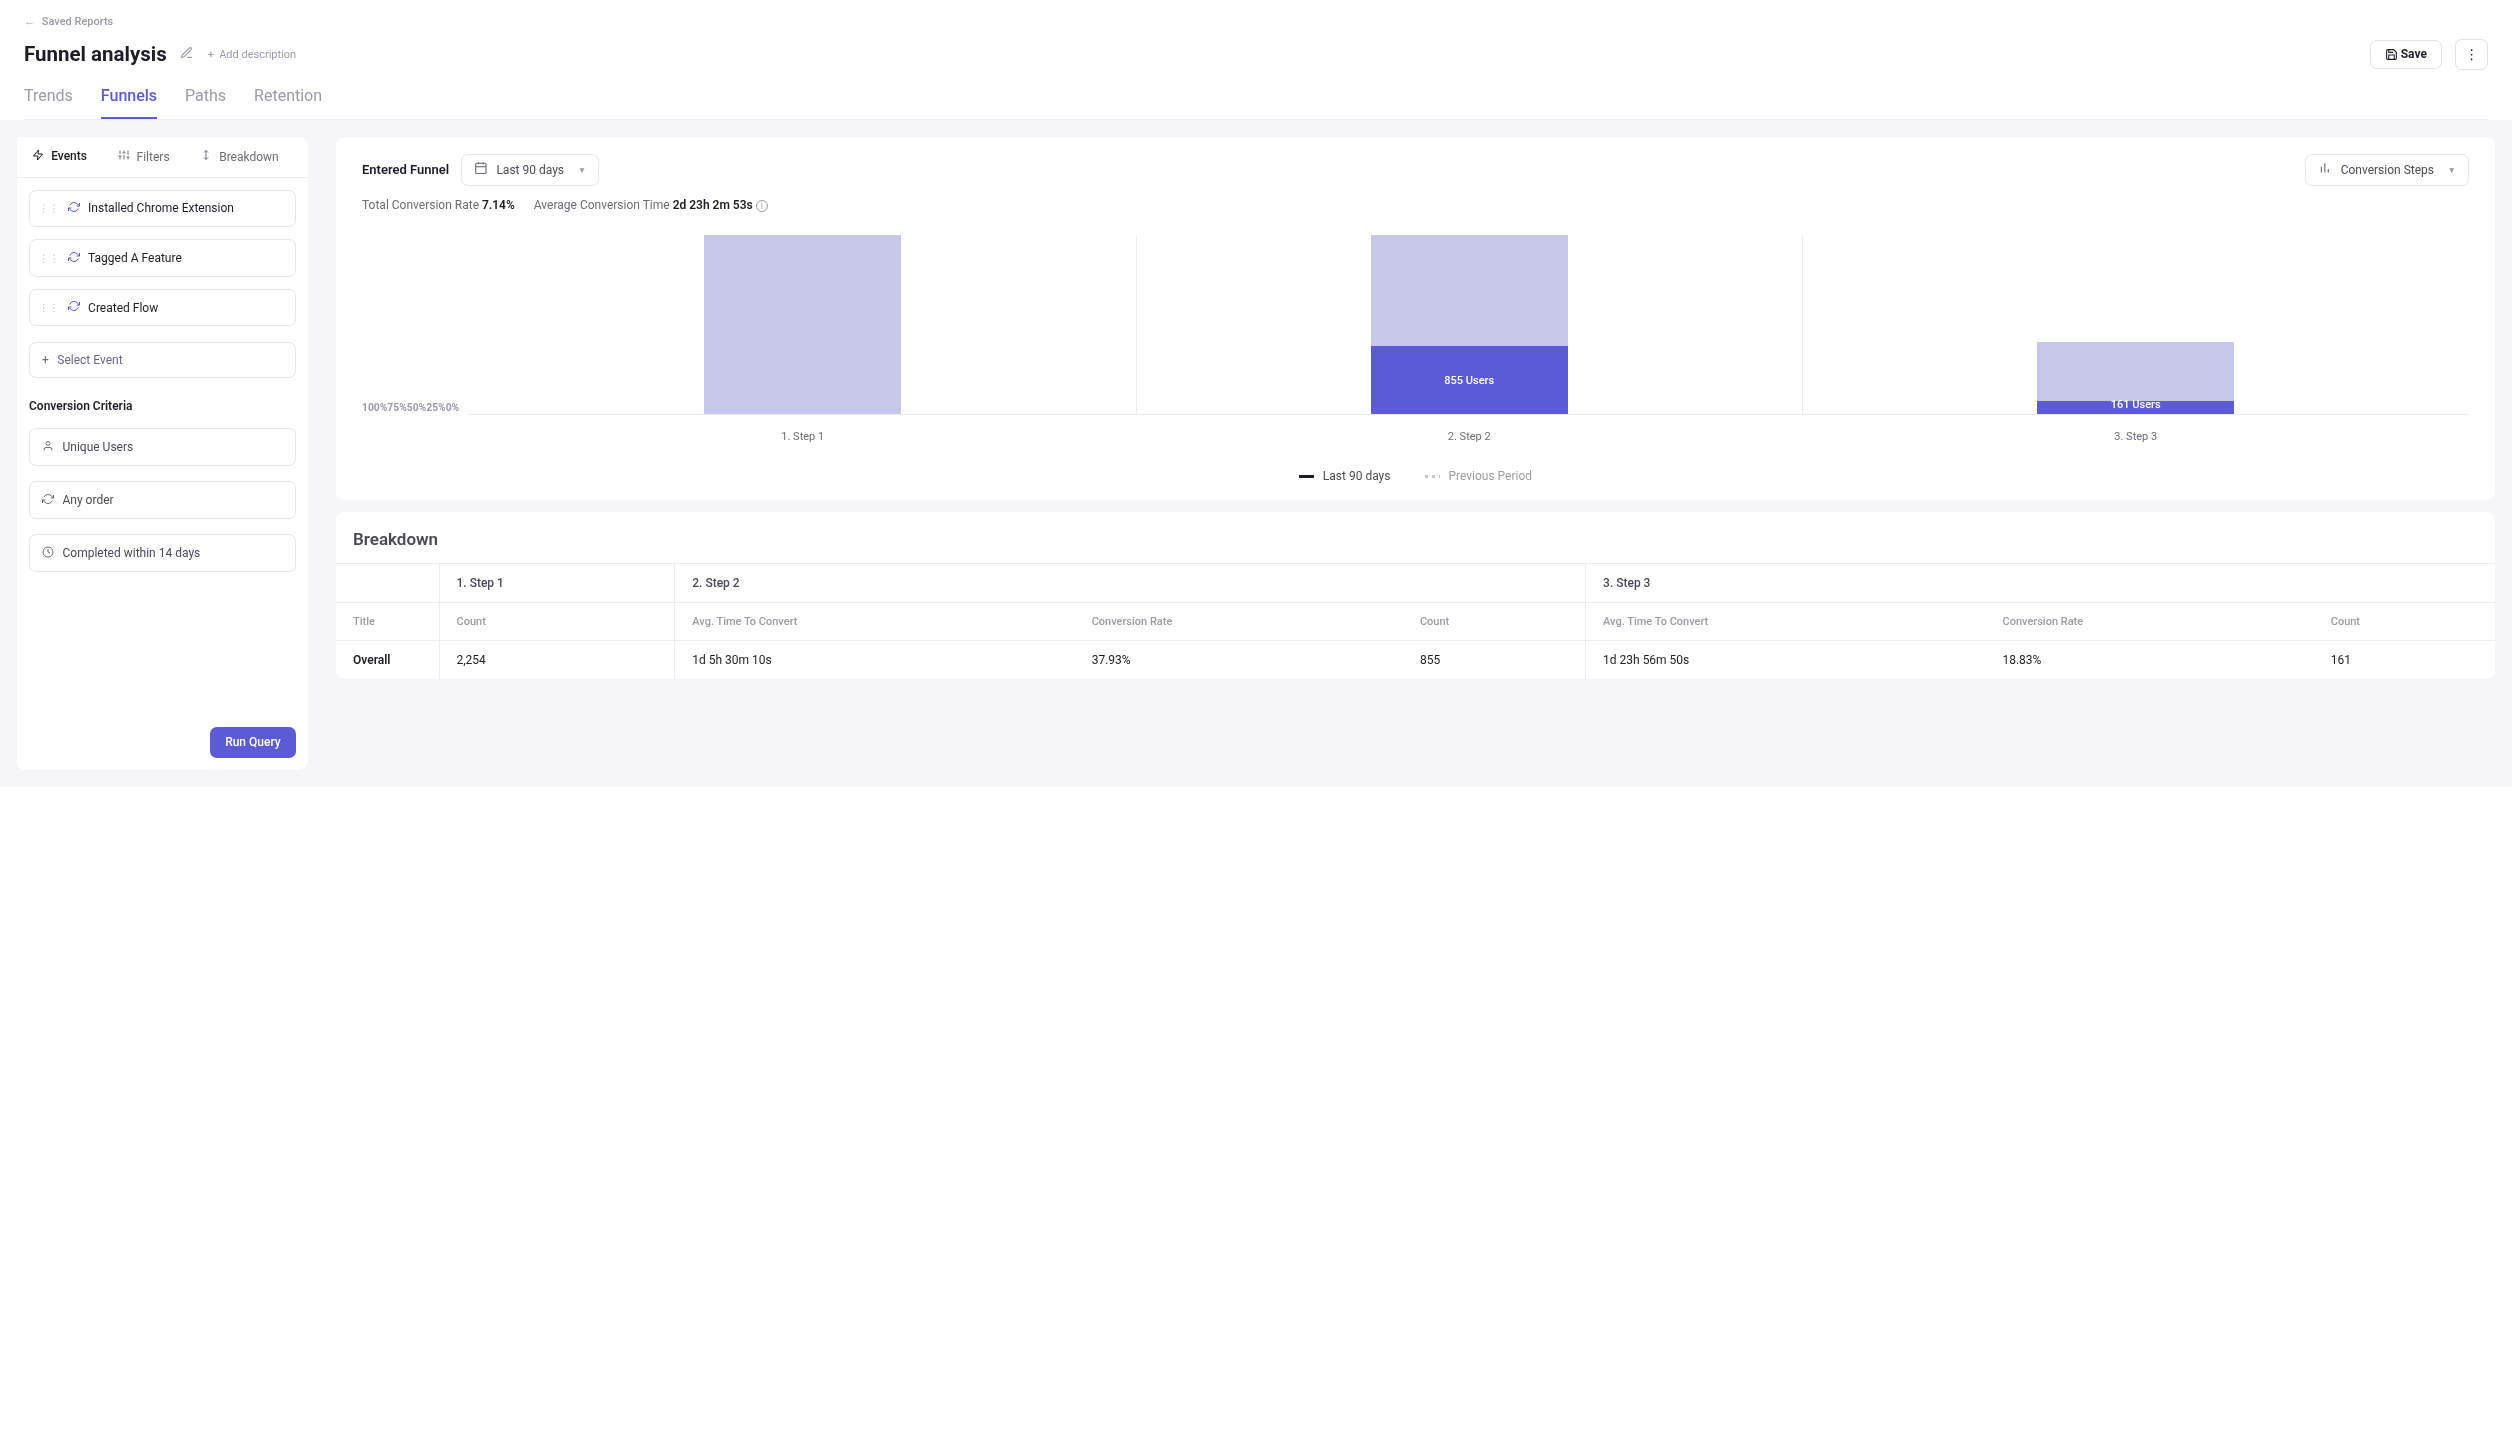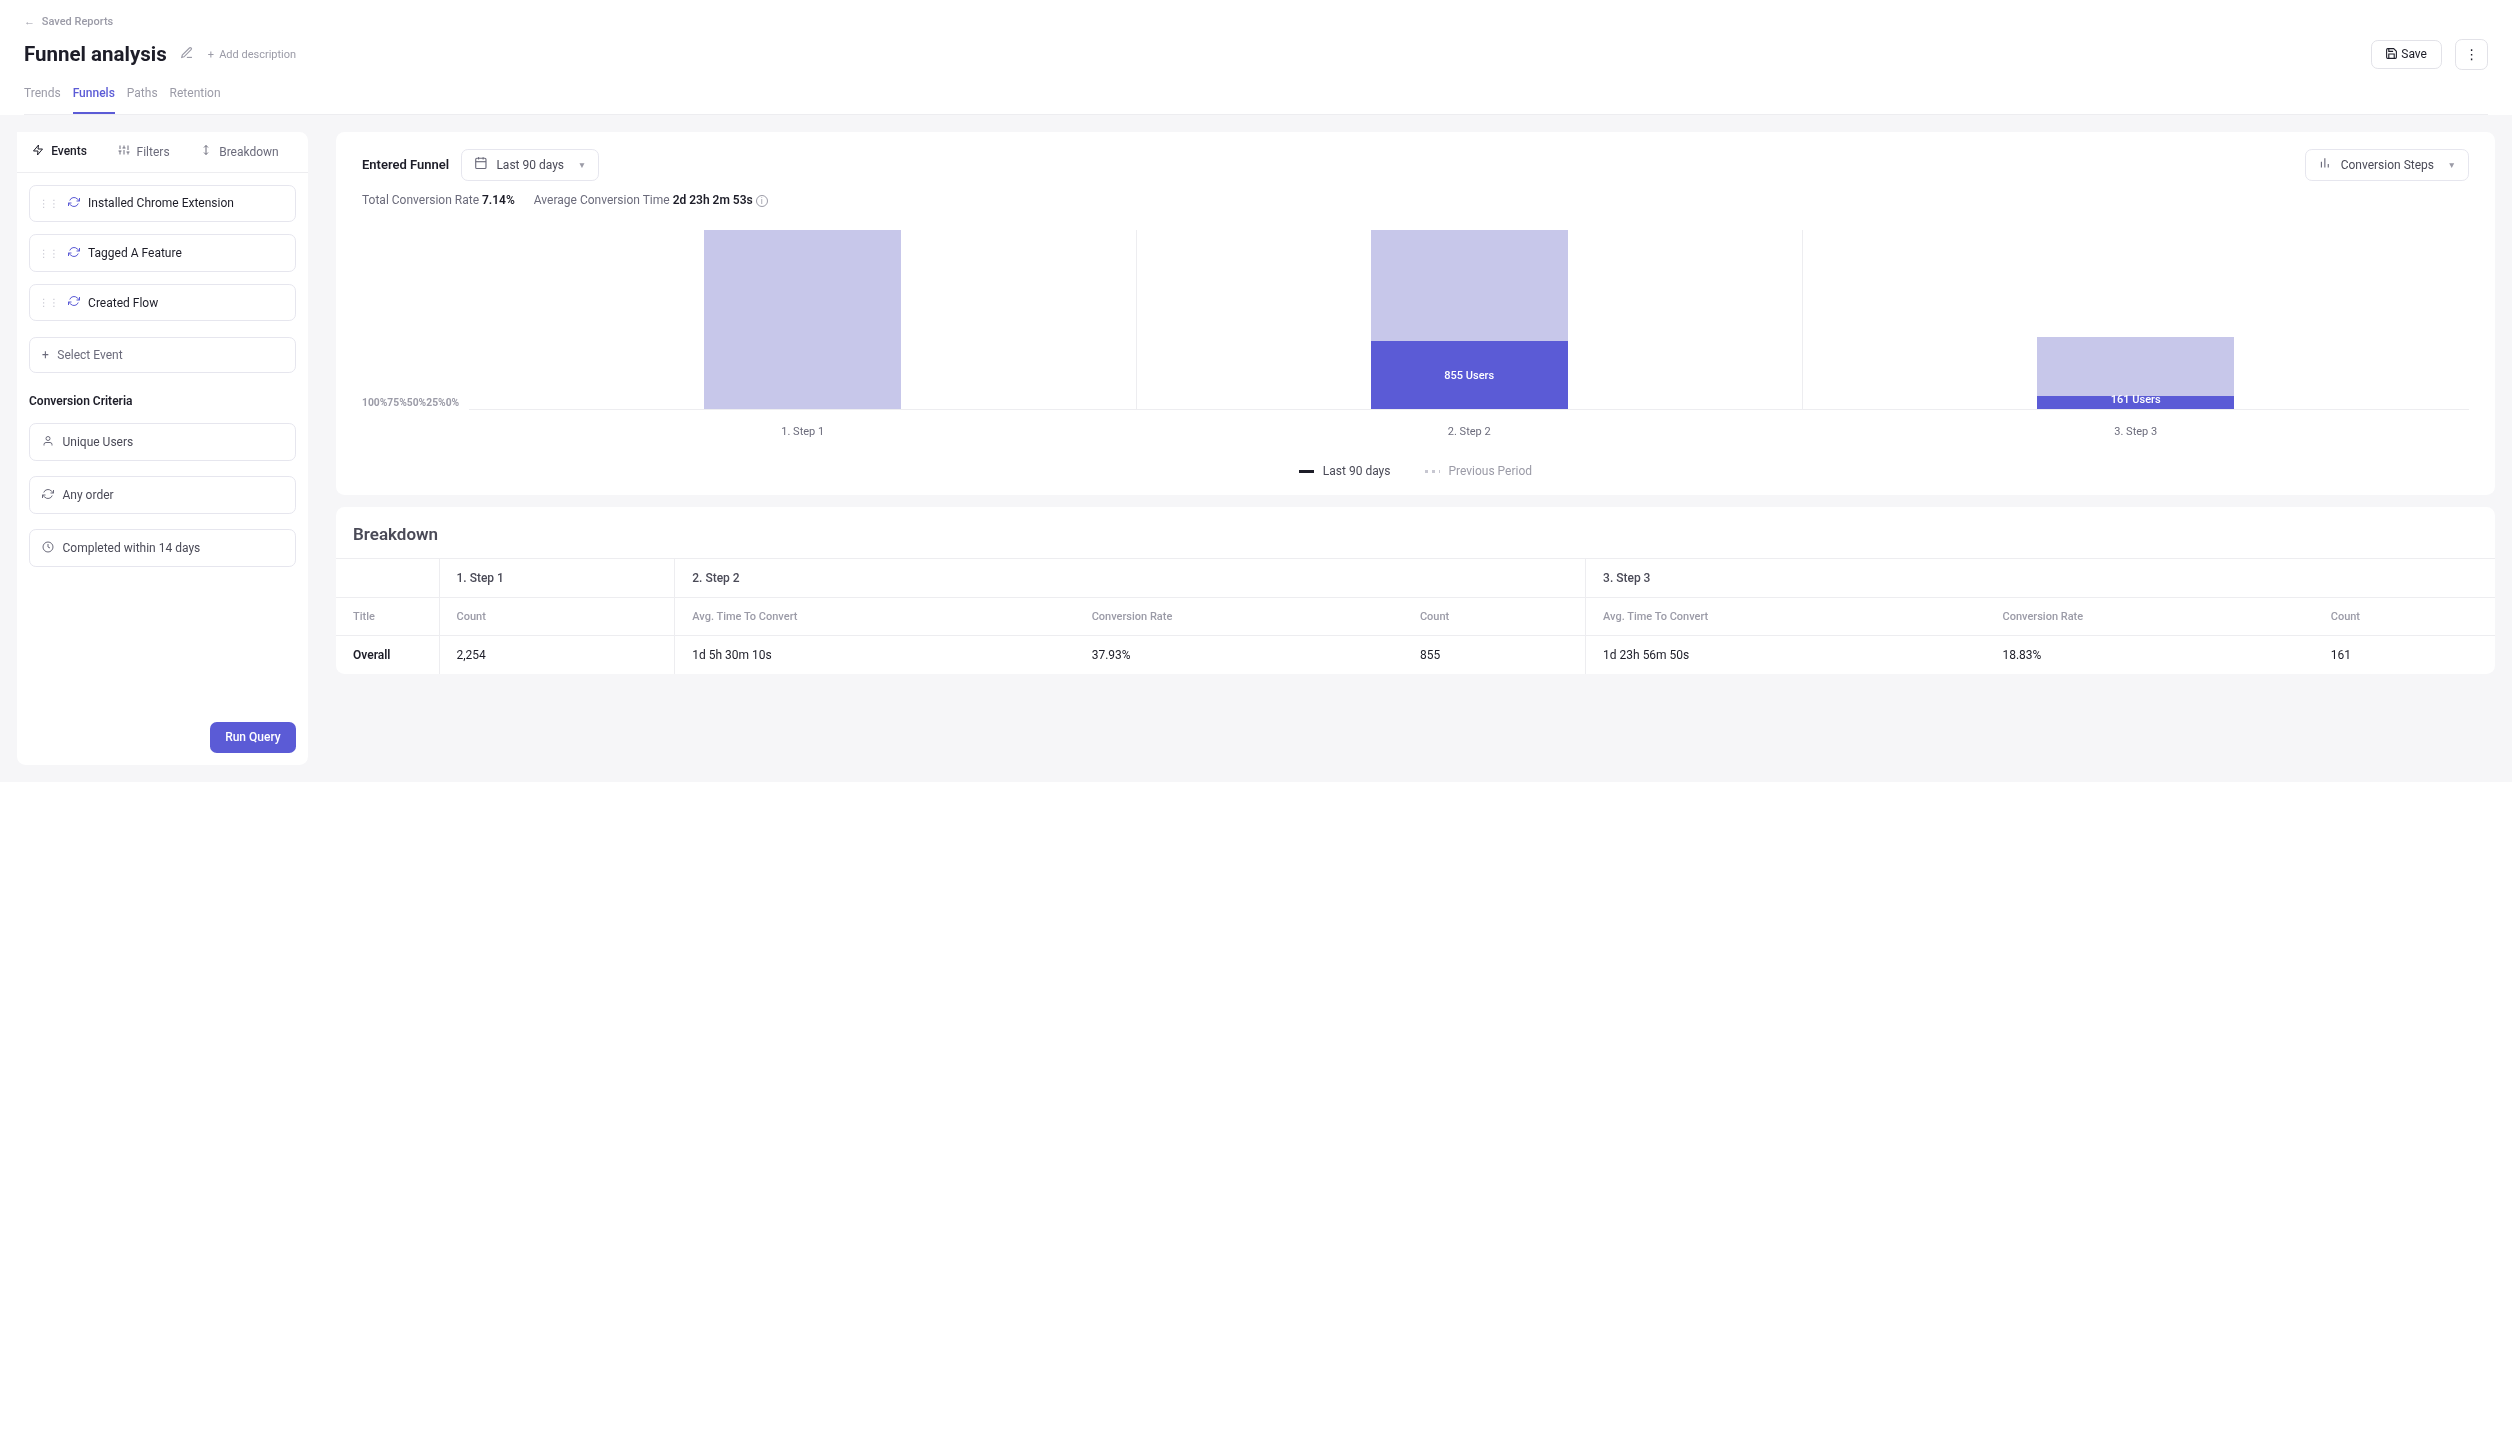--- a/index.html
+++ b/index.html
@@ -4,23 +4,23 @@
 <style>
   * { box-sizing: border-box; margin: 0; padding: 0; font-family: -apple-system, BlinkMacSystemFont, "Segoe UI", Roboto, sans-serif; }
   body { background: #fff; color: #1d1d28; }
   .topbar { padding: 15.4px 24px 0 24px; background: #fff; }
   .breadcrumb { display: flex; align-items: center; gap: 6.8px; color: #9b9ba7; font-size: 11px; font-weight: 500; margin-bottom: 10.3px; cursor: pointer; }
   .title-row { display: flex; align-items: center; gap: 13.7px; margin-bottom: 15.4px; }
   .page-title { font-size: 20.5px; font-weight: 700; }
   .icon-btn { color: #9b9ba7; cursor: pointer; }
   .add-desc { display: flex; align-items: center; gap: 5.1px; color: #9b9ba7; font-size: 11px; cursor: pointer; }
   .spacer { flex: 1; }
-  .save-btn { display: flex; align-items: flex-start; gap: 3px; border: 0.9px solid #e2e2e8; border-radius: 6.8px; padding: 6.8px 13.7px; font-size: 12px; font-weight: 400; cursor: pointer; }
+  .save-btn { display: flex; align-items: center; gap: 3px; border: 0.9px solid #e2e2e8; border-radius: 6.8px; padding: 6.8px 13.7px; font-size: 12px; font-weight: 700; cursor: pointer; }
   .more-btn { border: 0.9px solid #e2e2e8; border-radius: 6.8px; padding: 6.8px 8.5px; cursor: pointer; }
-  .tabs { display: flex; gap: 12px; font-size: 12px; color: #9b9ba7; border-bottom: 0.9px solid #ededf0; }
+  .tabs { display: flex; gap: 28px; font-size: 16px; color: #9b9ba7; border-bottom: 0.9px solid #ededf0; }
   .tab { padding-bottom: 12px; cursor: pointer; }
   .tab.active { color: #5b5bd6; border-bottom: 2.6px solid #5b5bd6; font-weight: 500; }
   .content { display: flex; gap: 28px; background: #f6f6f8; padding: 17px; min-height: 667px; }
   .sidebar { width: 291px; background: #fff; border-radius: 8.5px; padding: 0; display: flex; flex-direction: column; }
   .side-tabs { display: flex; border-bottom: 0.9px solid #ededf0; }
   .side-tab { padding: 12px 15.4px; display: flex; align-items: center; gap: 6.8px; font-size: 12px; color: #6b6b7b; cursor: pointer; }
   .side-tab.active { background: #fff; color: #1d1d28; font-weight: 500; border-bottom: 1.7px solid transparent; }
   .side-body { padding: 12px; display: flex; flex-direction: column; gap: 15.4px; flex: 1; }
   .event-list { display: flex; flex-direction: column; gap: 12px; }
   .event-card { border: 0.9px solid #e6e6ee; border-radius: 6.8px; padding: 10.3px 8.5px; display: flex; align-items: center; gap: 8.5px; font-size: 12px; cursor: grab; }

